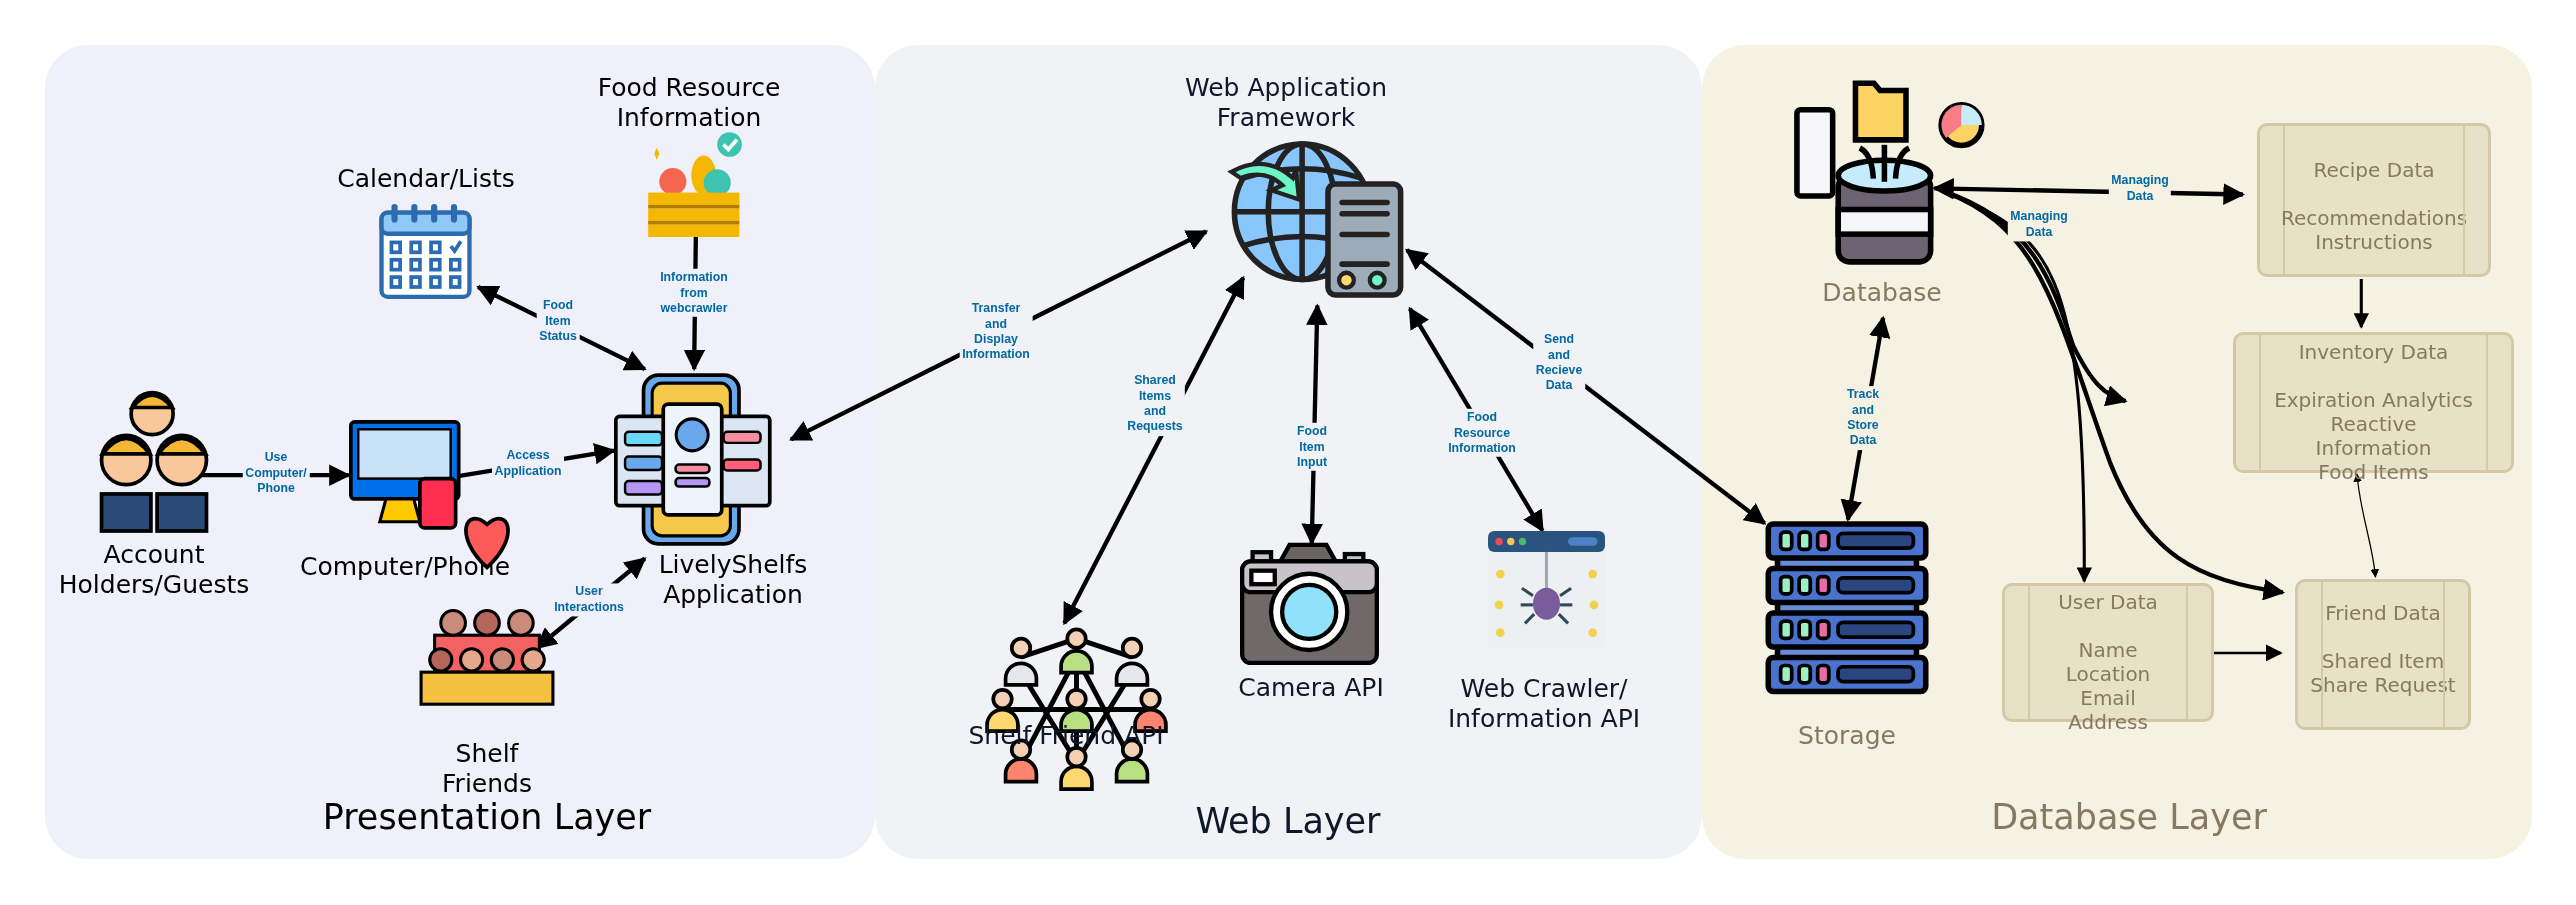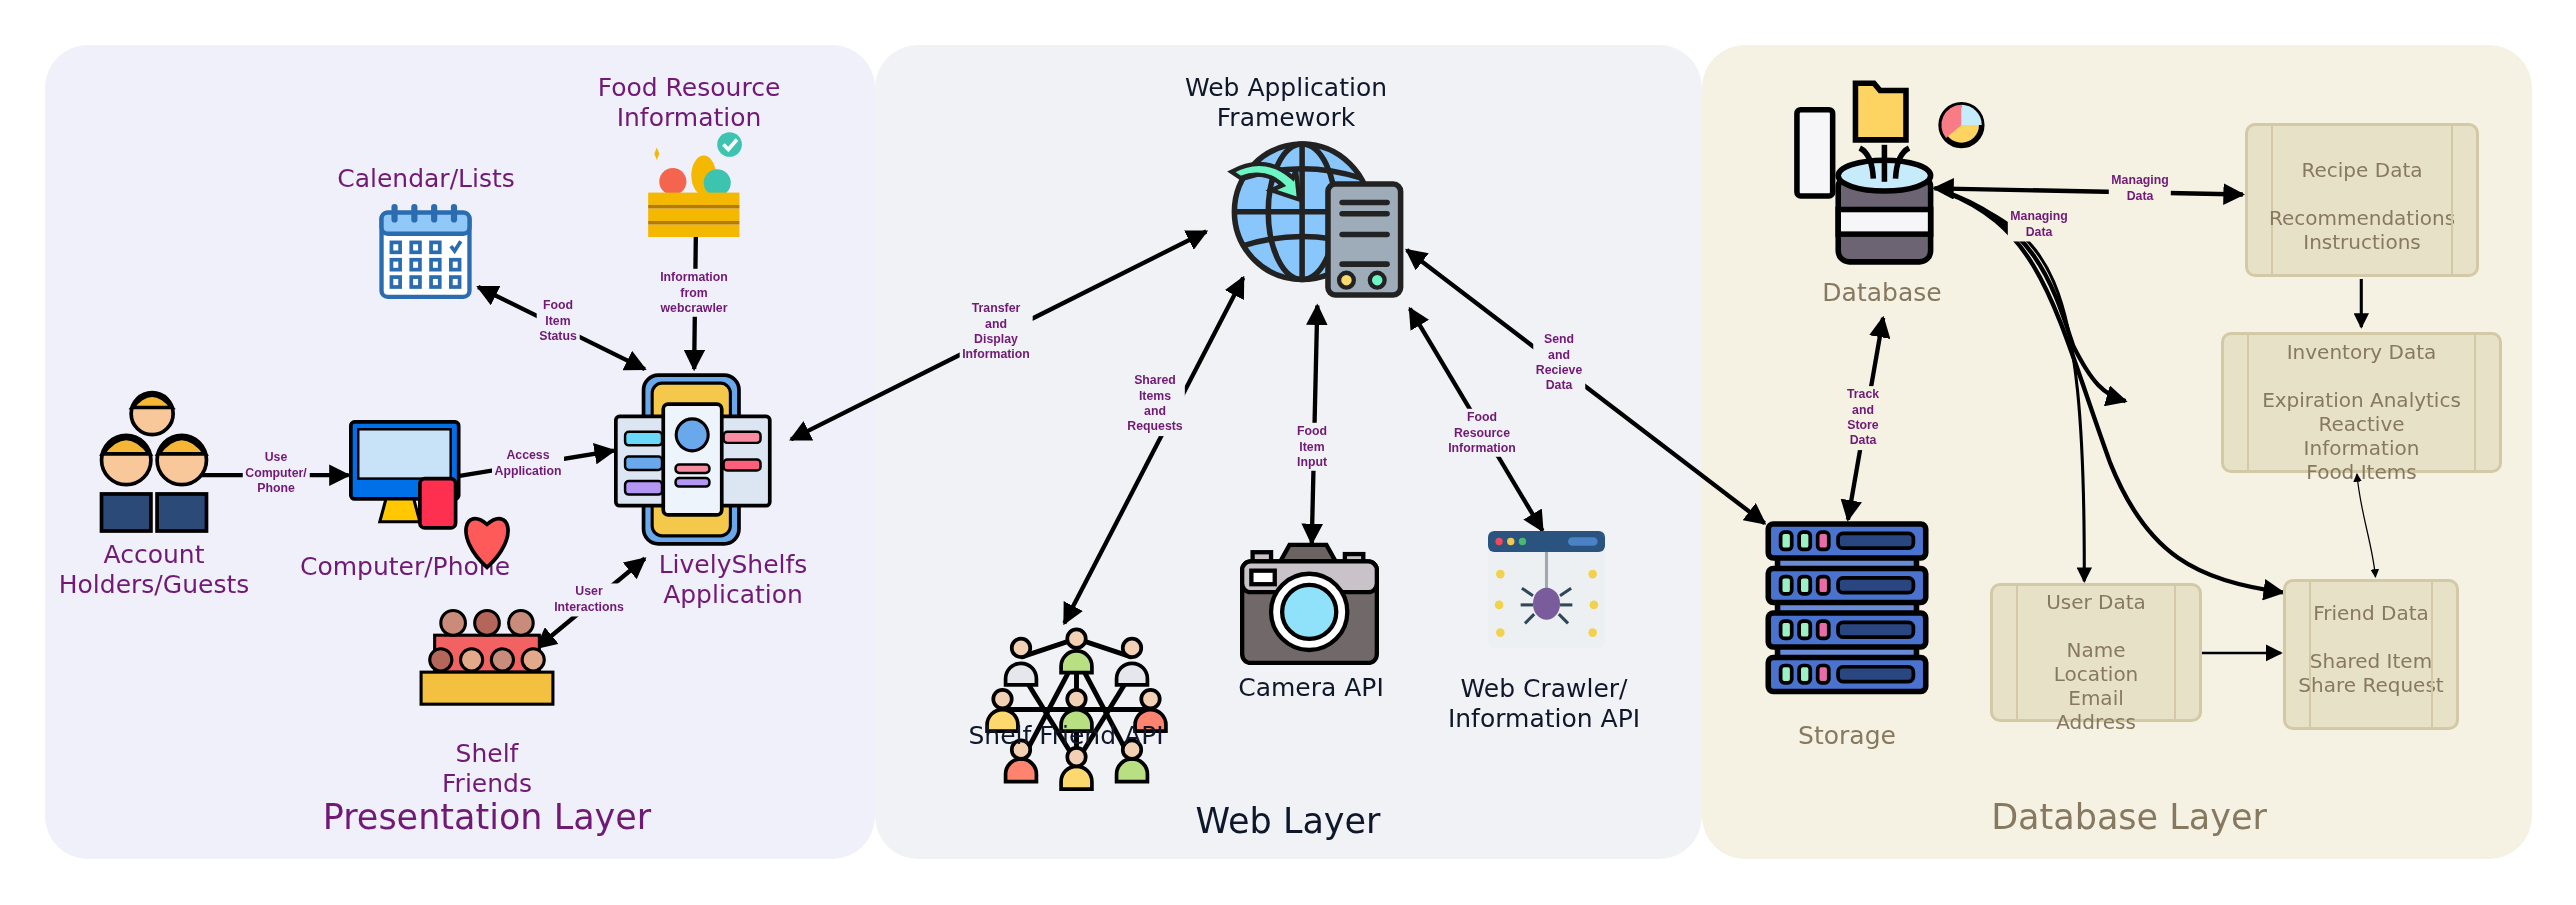--- a/index.html
+++ b/index.html
@@ -2,31 +2,31 @@
 <html style="font-size:10px"><head>
 <meta charset="utf-8">
 <style>
   html, body { margin: 0; padding: 0; background: #ffffff; }
   body { width: 2576px; height: 906px; position: relative; overflow: hidden; font-family: "DejaVu Sans", sans-serif; }
   .panel { position: absolute; top: 45px; height: 814px; border-radius: 43px; }
   #panel-presentation { left: 45px; width: 830px; background: #eff0fa; }
   #panel-web { left: 875px; width: 827px; background: #f1f2f5; }
   #panel-db { left: 1702px; width: 830px; background: #f5f2e3; }
   .lbl { position: absolute; text-align: center; white-space: pre-line; line-height: 1.18; transform: translateX(-50%); }
-  .lbl-pres { color: #701a75; font-size: 25px; }
+  .lbl-pres { color: #000000; font-size: 25px; }
   .lbl-web { color: #0f172a; font-size: 25px; }
   .lbl-db { color: #87795f; font-size: 25px; }
   .layer-title { font-size: 35px; }
   .edge { position: absolute; transform: translate(-50%, -50%); text-align: center; white-space: pre-line;
-          font-family: "Liberation Sans", sans-serif; font-weight: bold; font-size: 12.3px; color: #701a75; line-height: 1.25;
+          font-family: "Liberation Sans", sans-serif; font-weight: bold; font-size: 12.3px; color: #0369a1; line-height: 1.25;
           padding: 1.2px 2.5px; }
   .edge.pres { background: #eff0fa; }
   .edge.web { background: #f1f2f5; }
   .edge.db { background: #f5f2e3; }
-  .dbox { position: absolute; background: #e7e1c8; border: 3.7px solid #d3c9a6; border-radius: 10px; box-sizing: border-box; }
+  .dbox { position: absolute; background: #e7e1c8; border: 3.7px solid #d3c9a6; border-radius: 10px; box-sizing: border-box; margin-left: 12px; }
   .dbox::before, .dbox::after { content: ""; position: absolute; top: 0; bottom: 0; width: 0; border-left: 2.5px solid #d3c9a6; }
   .dbox::before { left: 23.4px; }
   .dbox::after { right: 23.4px; }
   .dbox-text { position: absolute; left: 0; right: 0; text-align: center; white-space: pre-line; color: #87795f; font-size: 20px; line-height: 1.2; }
   svg.icon { position: absolute; overflow: visible; }
   svg#arrows { position: absolute; left: 0; top: 0; }
 </style>
 </head>
 <body>
 

